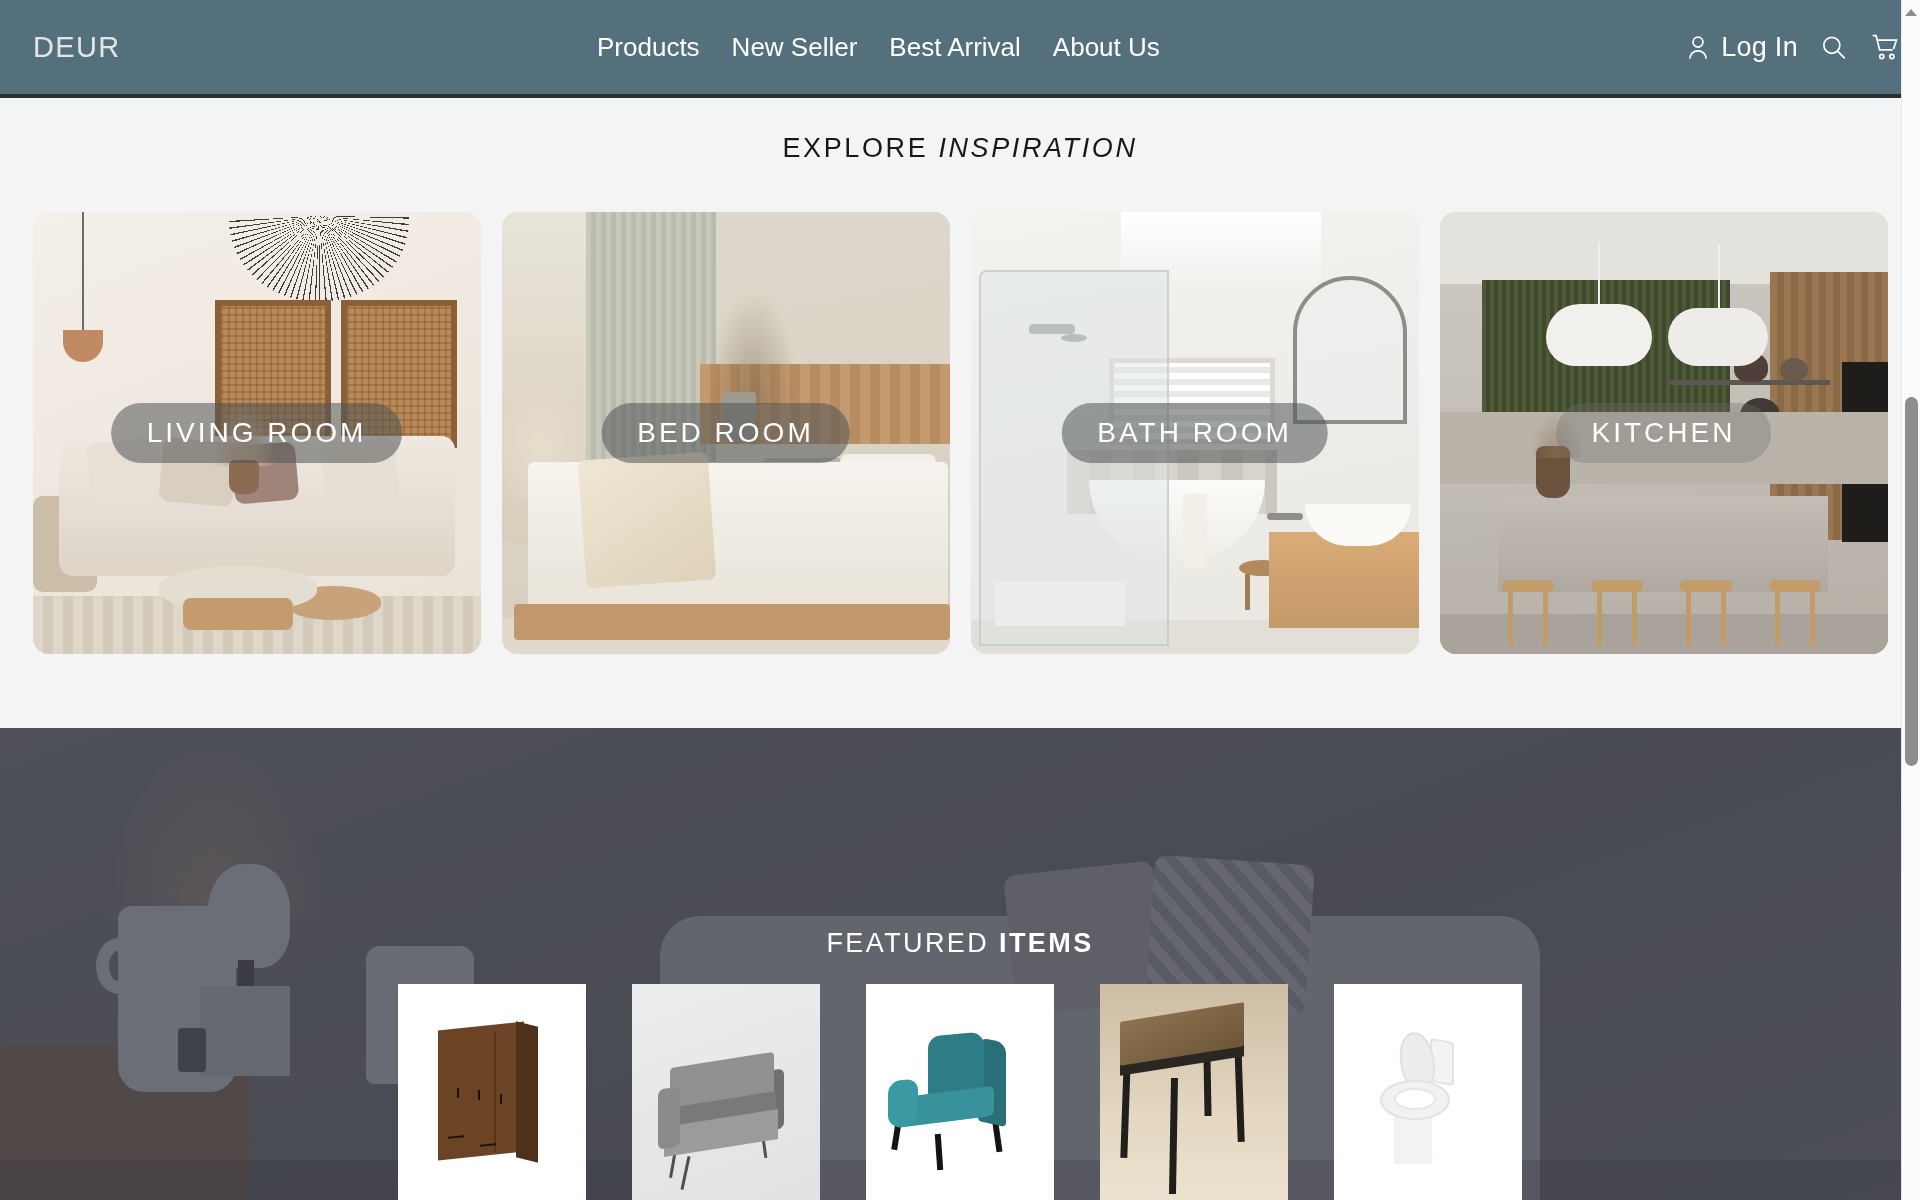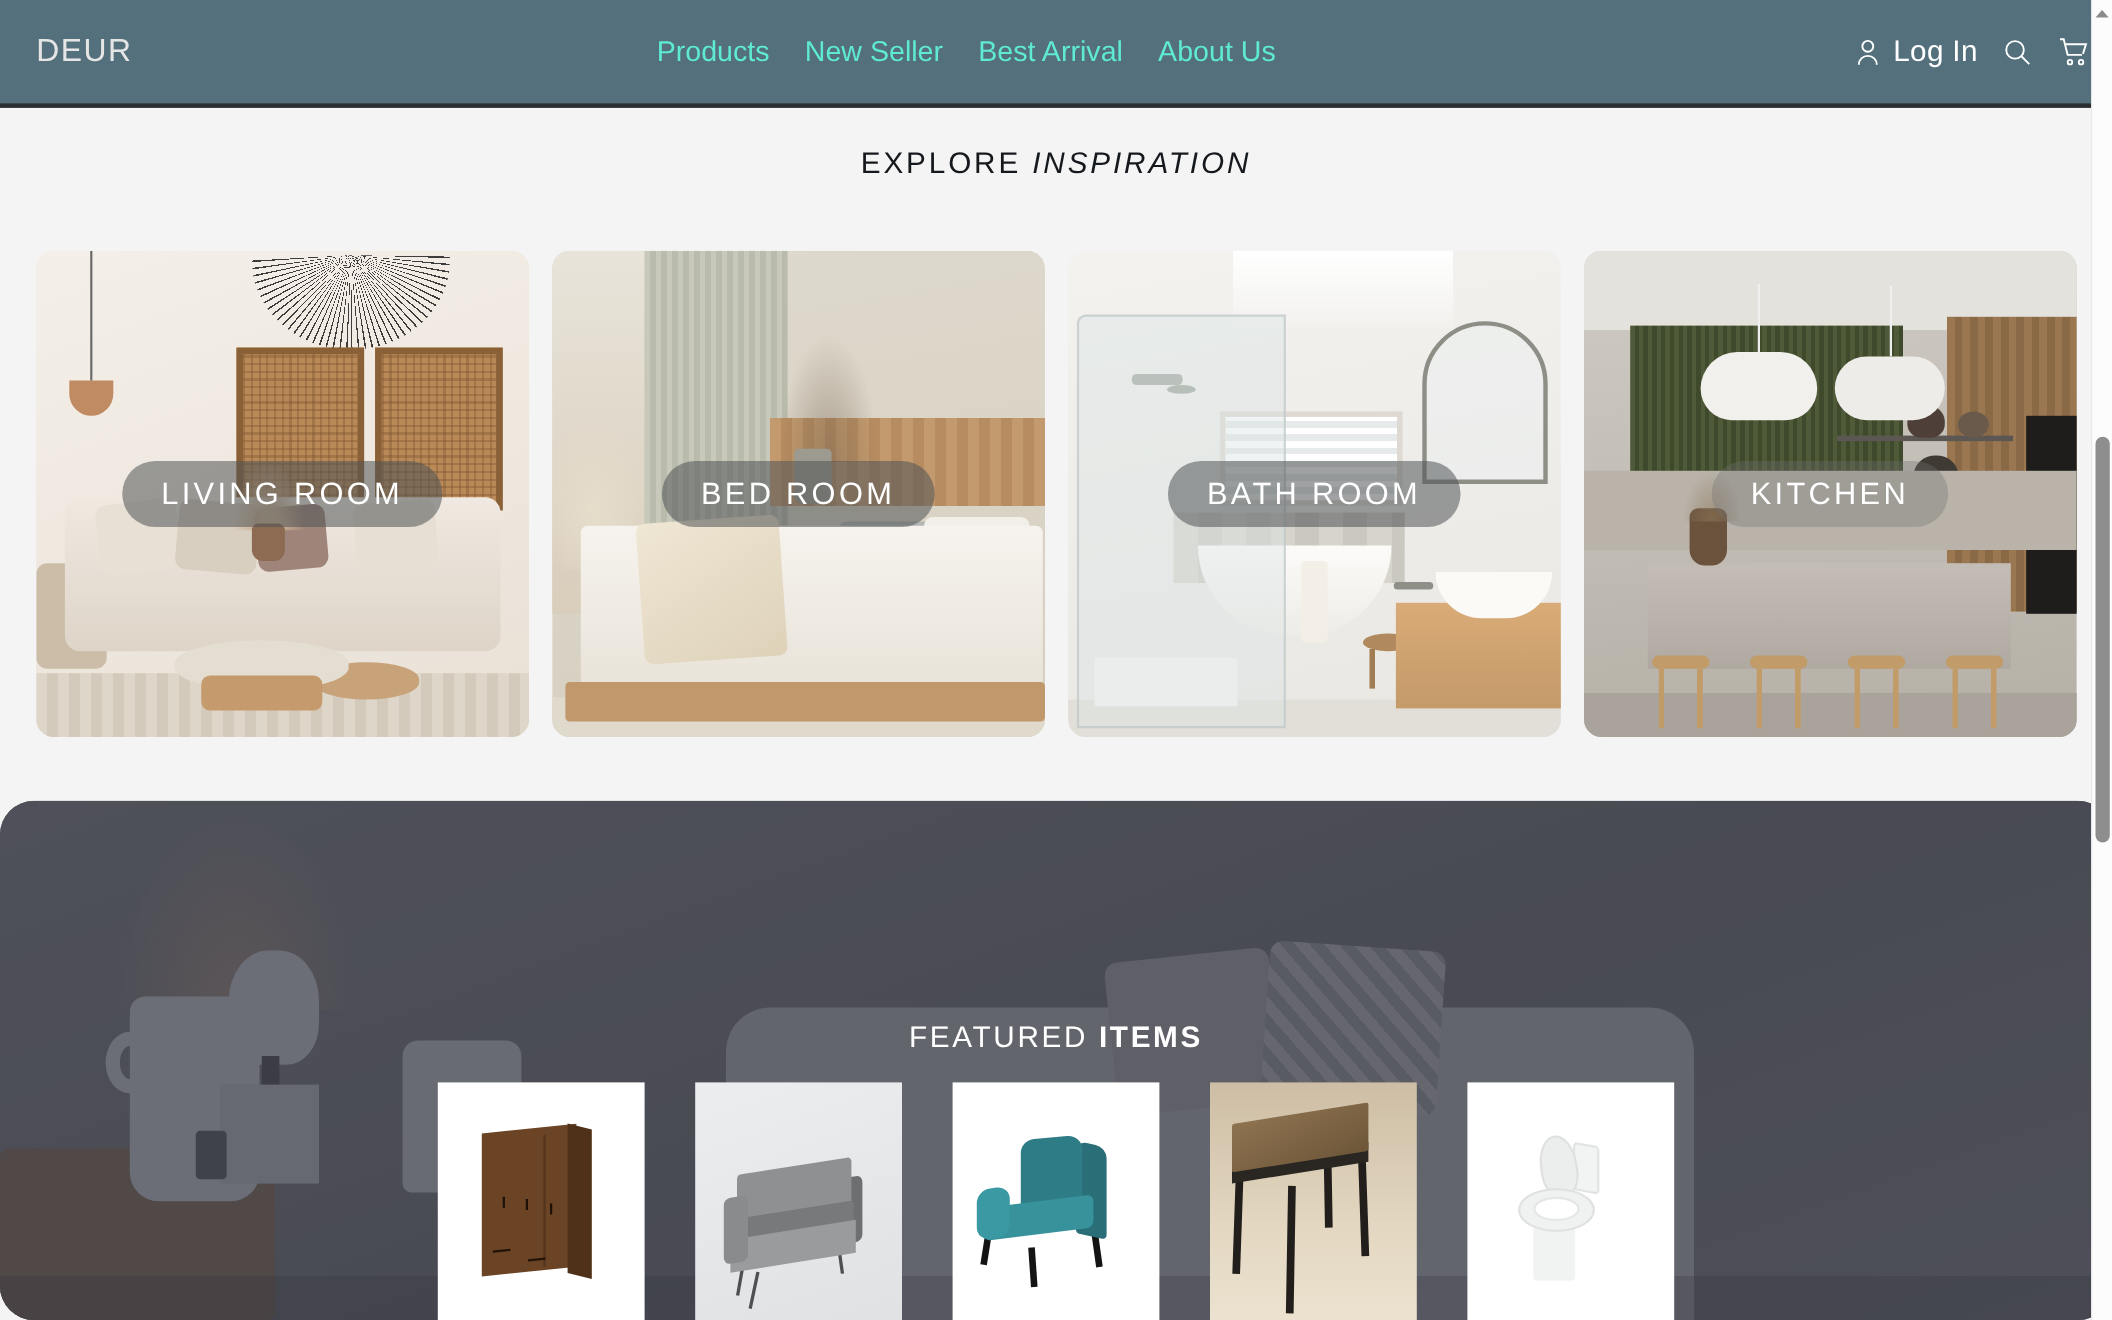--- a/index.html
+++ b/index.html
@@ -21,21 +21,21 @@
   }
   .brand {
     position:absolute; left:33px; top:50%; transform:translateY(-50%);
     color:#e5e5e5; font-size:29px; letter-spacing:1.3px; font-weight:400;
   }
   .nav {
     position:absolute; left:597px; top:50%; transform:translateY(-50%);
     display:flex; align-items:center; gap:32px;
   }
   .nav a {
-    color:#5eead4; font-size:26px; text-decoration:none; font-weight:400;
+    color:#ffffff; font-size:26px; text-decoration:none; font-weight:400;
     white-space:nowrap;
   }
   .header-right {
     position:absolute; right:20px; top:50%; transform:translateY(-50%);
     display:flex; align-items:center; gap:22px;
   }
   .login-group { display:flex; align-items:center; gap:10px; }
   .login-group .login-text {
     color:#fff; font-size:27px; font-weight:500; letter-spacing:.3px;
   }
@@ -48,21 +48,21 @@
     background:#f4f4f4;
   }
   .section-title {
     text-align:center; padding-top:31px;
     font-size:27px; letter-spacing:2.6px; color:#15181c;
   }
   .section-title .lite { font-weight:300;font-style:italic; }
   .section-title .bold { font-weight:400; }
 
   .cards {
-    position:absolute; top:126px; left:0; width:1920px;
+    position:absolute; top:110px; left:0; width:1920px;
     display:flex; justify-content:center; gap:21px;
   }
   .card {
     position:relative;
     width:448px; height:442px;
     border-radius:16px;
     overflow:hidden;
     flex:0 0 auto;
   }
   .card-photo { position:absolute; inset:0; }
@@ -187,21 +187,20 @@
   .p-kitchen .st:before{content:"";position:absolute;top:0;left:0;width:52px;height:12px;background:#c29c68;border-radius:8px;}
   .p-kitchen .st:after{content:"";position:absolute;top:12px;left:6px;width:40px;height:54px;
     background:linear-gradient(90deg,#c29c68 0 5px,transparent 5px calc(100% - 5px),#c29c68 calc(100% - 5px) 100%);}
   .p-kitchen .kfloor{position:absolute;left:0;bottom:0;width:448px;height:40px;background:#a9a39b;}
 
   
   .featured-section {
     position:absolute; top:728px; left:0;
     width:1920px; height:472px;
     overflow:hidden;
-    border-radius:31px;
   }
   .featured-bg { position:absolute; inset:0; background:#5a5b63; }
   .featured-bg .wallF{position:absolute;inset:0;background:linear-gradient(160deg,#5d5e66 0%,#53545c 55%,#5b5c63 100%);}
   .featured-bg .jug{position:absolute;left:118px;top:178px;width:118px;height:186px;background:#8e9099;border-radius:14px 14px 26px 26px;}
   .featured-bg .jughandle{position:absolute;left:96px;top:210px;width:44px;height:56px;border:13px solid #8e9099;border-radius:50%;background:transparent;}
   .featured-bg .stems{position:absolute;left:90px;top:-10px;width:250px;height:200px;
     background:radial-gradient(ellipse at 50% 100%, rgba(150,120,100,.45) 0%, transparent 62%);}
   .featured-bg .bust{position:absolute;left:208px;top:136px;width:82px;height:104px;background:#8f9199;border-radius:44% 44% 36% 36%;}
   .featured-bg .bustneck{position:absolute;left:238px;top:232px;width:16px;height:28px;background:#3b3c42;}
   .featured-bg .plinth{position:absolute;left:200px;top:258px;width:90px;height:90px;background:#86888f;}

